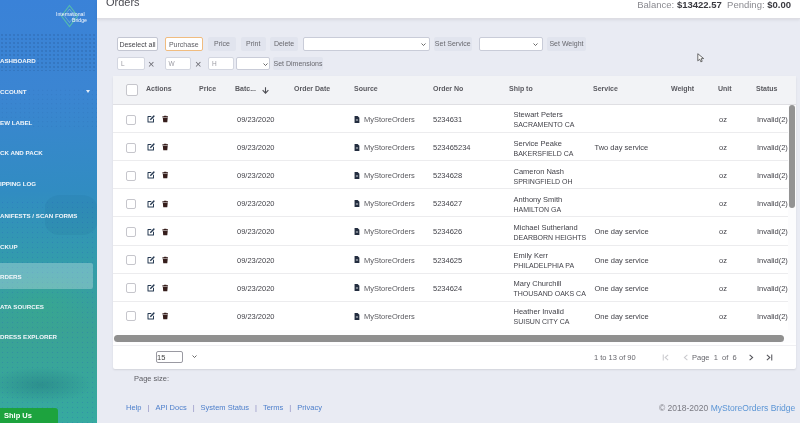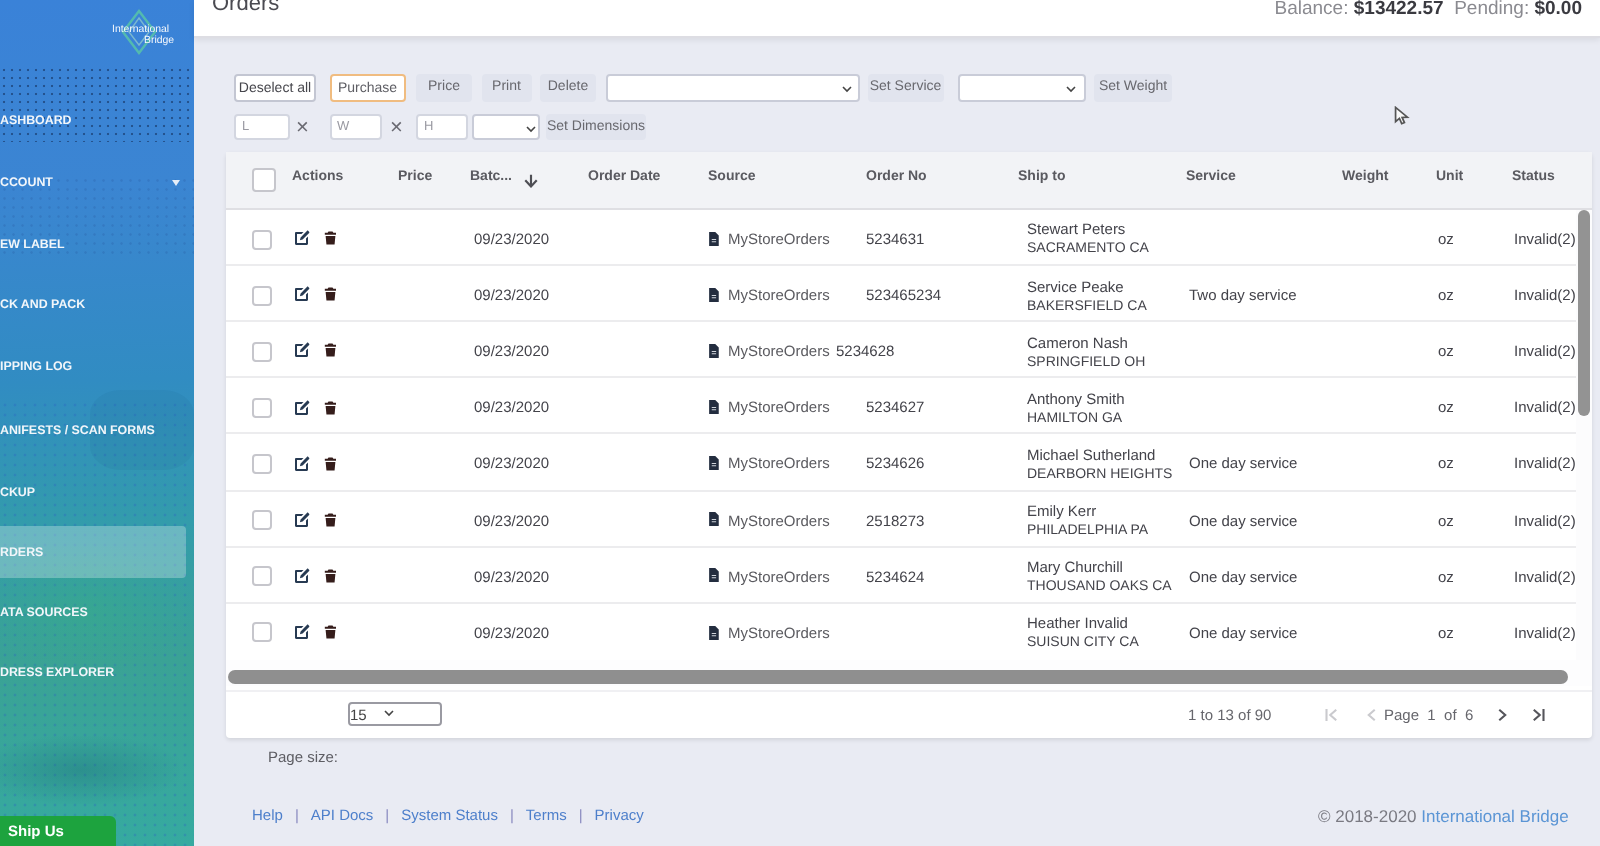--- a/index.html
+++ b/index.html
@@ -143,21 +143,21 @@
   </svg>
 <svg style="position:absolute;left:161.5px;top:171.4px" width="6.5" height="8" viewBox="0 0 16 18">
     <path fill="#351d1b" d="M5.5 1h5l1 1.5H15V5H1V2.5h3.5L5.5 1zM2 6.5h12L13 17H3L2 6.5z"></path>
   </svg>
 <div class="cell" style="left:237px;top:171.1px">09/23/2020</div>
 <svg style="position:absolute;left:354px;top:171.9px" width="5.5" height="7" viewBox="0 0 12 16">
     <path fill="#232d3f" d="M1 0h7l4 4v12H1V0z"></path>
     <path fill="#cfd3da" d="M4 8h5v1.2H4zM4 10.5h5v1.2H4z"></path>
   </svg>
 <div class="cell" style="left:364px;top:171.1px;color:#5b5b60">MyStoreOrders</div>
-<div class="cell" style="left:418px;top:171.1px">5234628</div>
+<div class="cell" style="left:433px;top:171.1px">5234628</div>
 <div class="cell" style="left:513.5px;top:166.6px">Cameron Nash</div>
 <div class="cell" style="left:513.5px;top:177.6px;font-size:7px">SPRINGFIELD OH</div>
 
 <div class="cell" style="left:719px;top:171.1px">oz</div>
 <div class="cell" style="left:757px;top:171.1px">Invalid(2)</div>
 <div style="position:absolute;left:113px;top:189.3px;width:683px;height:28.13px;border-bottom:1px solid #ececee"></div>
 <div class="cb" style="left:125.5px;top:198.9px"></div>
 <svg style="position:absolute;left:146.5px;top:199.6px" width="8" height="8" viewBox="0 0 16 16">
     <path fill="#273a52" d="M9.5 2H2.2C1.5 2 1 2.5 1 3.2v10.6c0 .7.5 1.2 1.2 1.2h10.6c.7 0 1.2-.5 1.2-1.2V6.5l-2 2V13H3V4h4.5l2-2z"></path>
     <path fill="#273a52" d="M12.9.9c.4-.4 1-.4 1.4 0l.8.8c.4.4.4 1 0 1.4L8.6 9.6 5.9 10.3l.7-2.7L12.9.9z"></path>
@@ -206,21 +206,21 @@
   </svg>
 <svg style="position:absolute;left:161.5px;top:255.8px" width="6.5" height="8" viewBox="0 0 16 18">
     <path fill="#351d1b" d="M5.5 1h5l1 1.5H15V5H1V2.5h3.5L5.5 1zM2 6.5h12L13 17H3L2 6.5z"></path>
   </svg>
 <div class="cell" style="left:237px;top:255.5px">09/23/2020</div>
 <svg style="position:absolute;left:354px;top:256.3px" width="5.5" height="7" viewBox="0 0 12 16">
     <path fill="#232d3f" d="M1 0h7l4 4v12H1V0z"></path>
     <path fill="#cfd3da" d="M4 8h5v1.2H4zM4 10.5h5v1.2H4z"></path>
   </svg>
 <div class="cell" style="left:364px;top:255.5px;color:#5b5b60">MyStoreOrders</div>
-<div class="cell" style="left:433px;top:255.5px">2518273</div>
+<div class="cell" style="left:433px;top:255.5px">5234625</div>
 <div class="cell" style="left:513.5px;top:251.0px">Emily Kerr</div>
 <div class="cell" style="left:513.5px;top:262.0px;font-size:7px">PHILADELPHIA PA</div>
 <div class="cell" style="left:594.5px;top:255.5px">One day service</div>
 <div class="cell" style="left:719px;top:255.5px">oz</div>
 <div class="cell" style="left:757px;top:255.5px">Invalid(2)</div>
 <div style="position:absolute;left:113px;top:273.7px;width:683px;height:28.13px;border-bottom:1px solid #ececee"></div>
 <div class="cb" style="left:125.5px;top:283.2px"></div>
 <svg style="position:absolute;left:146.5px;top:283.9px" width="8" height="8" viewBox="0 0 16 16">
     <path fill="#273a52" d="M9.5 2H2.2C1.5 2 1 2.5 1 3.2v10.6c0 .7.5 1.2 1.2 1.2h10.6c.7 0 1.2-.5 1.2-1.2V6.5l-2 2V13H3V4h4.5l2-2z"></path>
     <path fill="#273a52" d="M12.9.9c.4-.4 1-.4 1.4 0l.8.8c.4.4.4 1 0 1.4L8.6 9.6 5.9 10.3l.7-2.7L12.9.9z"></path>
@@ -262,37 +262,37 @@
 <div class="cell" style="left:719px;top:311.8px">oz</div>
 <div class="cell" style="left:757px;top:311.8px">Invalid(2)</div>
 
 <div style="position:absolute;left:113px;top:330.4px;width:683px;height:12.4px;background:#fdfdfe"></div>
 <div style="position:absolute;left:114px;top:334.5px;width:670px;height:7.5px;background:#8f8f8f;border-radius:3.5px"></div>
 <div style="position:absolute;left:787.5px;top:104.9px;width:8px;height:225px;background:#fcfcfd"></div>
 <div style="position:absolute;left:788.5px;top:104.5px;width:6px;height:103.5px;background:#939393;border-radius:3px"></div>
 
 <div style="position:absolute;left:113px;top:344.5px;width:683px;height:1px;background:#f0f0f3"></div>
 <div class="cell" style="left:134px;top:374px;color:#5d5d63">Page size:</div>
-<div class="sel" style="left:174px;top:350.8px;width:47px;height:12px;border-color:#9a9aa2;font-size:7.5px;color:#444;line-height:11px;padding-left:0">15</div>
+<div class="sel" style="left:156px;top:350.8px;width:27px;height:12px;border-color:#9a9aa2;font-size:7.5px;color:#444;line-height:11px;padding-left:0">15</div>
 <svg class="chev" style="left:192px;top:354.2px" viewBox="0 0 10 10">
     <path d="M1 3 L5 7 L9 3" fill="none" stroke="#444" stroke-width="1.6"></path>
   </svg>
 <div class="cell" style="left:594px;top:352.7px;color:#66666c">1 to 13 of 90</div>
 <svg style="position:absolute;left:661px;top:352.7px" width="9" height="9" viewBox="0 0 12 12">
     <path d="M3 2 V10 M9.5 2.5 L5.5 6 L9.5 9.5" fill="none" stroke="#cacace" stroke-width="1.4"></path>
   </svg>
 <svg style="position:absolute;left:682px;top:352.7px" width="7" height="9" viewBox="0 0 9 12">
     <path d="M7 2.5 L3 6 L7 9.5" fill="none" stroke="#cacace" stroke-width="1.4"></path>
   </svg>
 <div class="cell" style="left:692px;top:352.7px;color:#66666c">Page&nbsp; 1&nbsp; of&nbsp; 6</div>
 <svg style="position:absolute;left:748px;top:352.7px" width="7" height="9" viewBox="0 0 9 12">
     <path d="M2 2.5 L6 6 L2 9.5" fill="none" stroke="#55555b" stroke-width="1.4"></path>
   </svg>
 <svg style="position:absolute;left:765px;top:352.7px" width="9" height="9" viewBox="0 0 12 12">
     <path d="M2.5 2.5 L6.5 6 L2.5 9.5 M9 2 V10" fill="none" stroke="#55555b" stroke-width="1.4"></path>
   </svg>
 
 <div style="position:absolute;left:126px;top:403px;font-size:7.5px;color:#4d7fcb;white-space:nowrap">Help<s1>|</s1>API Docs<s1>|</s1>System Status<s1>|</s1>Terms<s1>|</s1>Privacy</div>
-<div style="position:absolute;left:659px;top:402.5px;font-size:8.5px;color:#7a7a82;white-space:nowrap">© 2018-2020 <span style="color:#5b95d5">International Bridge</span></div>
+<div style="position:absolute;left:659px;top:402.5px;font-size:8.5px;color:#7a7a82;white-space:nowrap">© 2018-2020 <span style="color:#5b95d5">MyStoreOrders Bridge</span></div>
 
 <svg style="position:absolute;left:697px;top:53px" width="8" height="10" viewBox="0 0 11 14">
     <path d="M1 1 L1 11 L3.7 8.7 L5.3 12.4 L7.2 11.6 L5.6 8 L9.3 7.8 Z" fill="#f8f8f8" stroke="#555" stroke-width="1.2"></path>
   </svg>
 <style>.cb {position:absolute;width:10px;height:10px;background:#fff;border:1px solid #c6c6cc;border-radius:2px}</style>
 </body></html>

